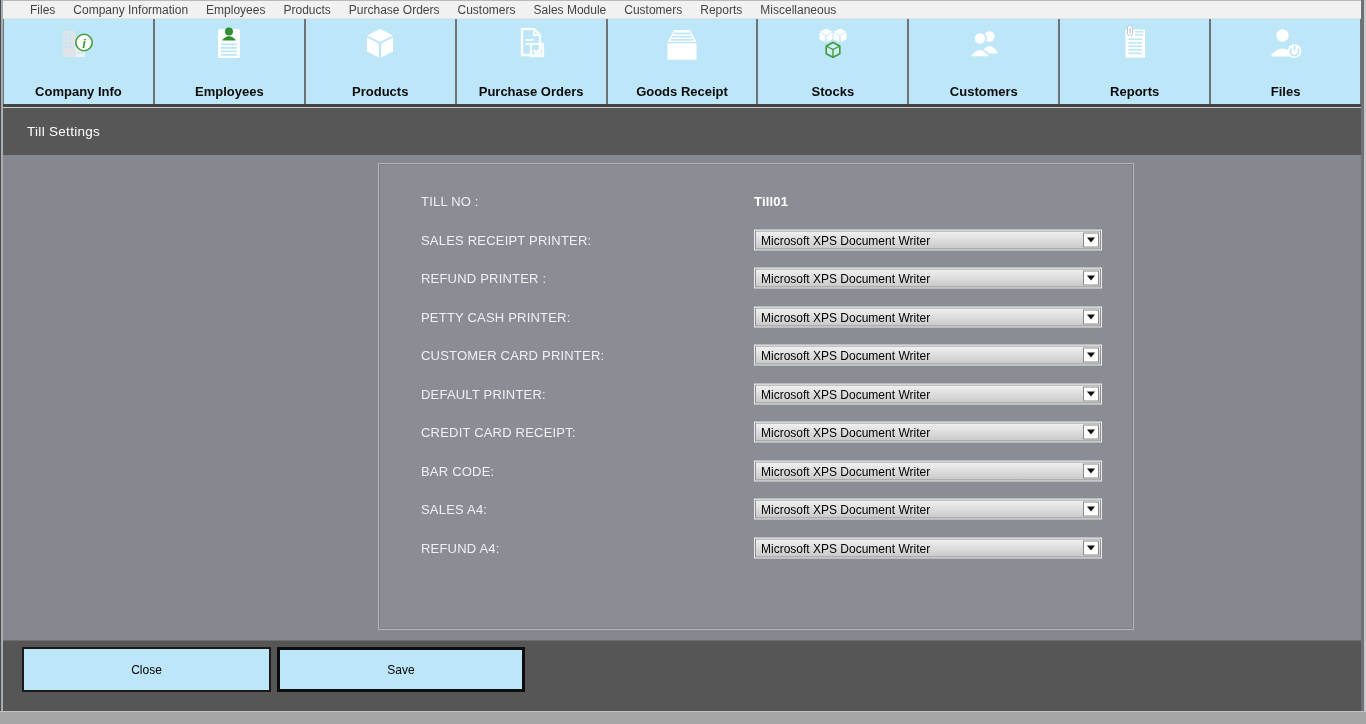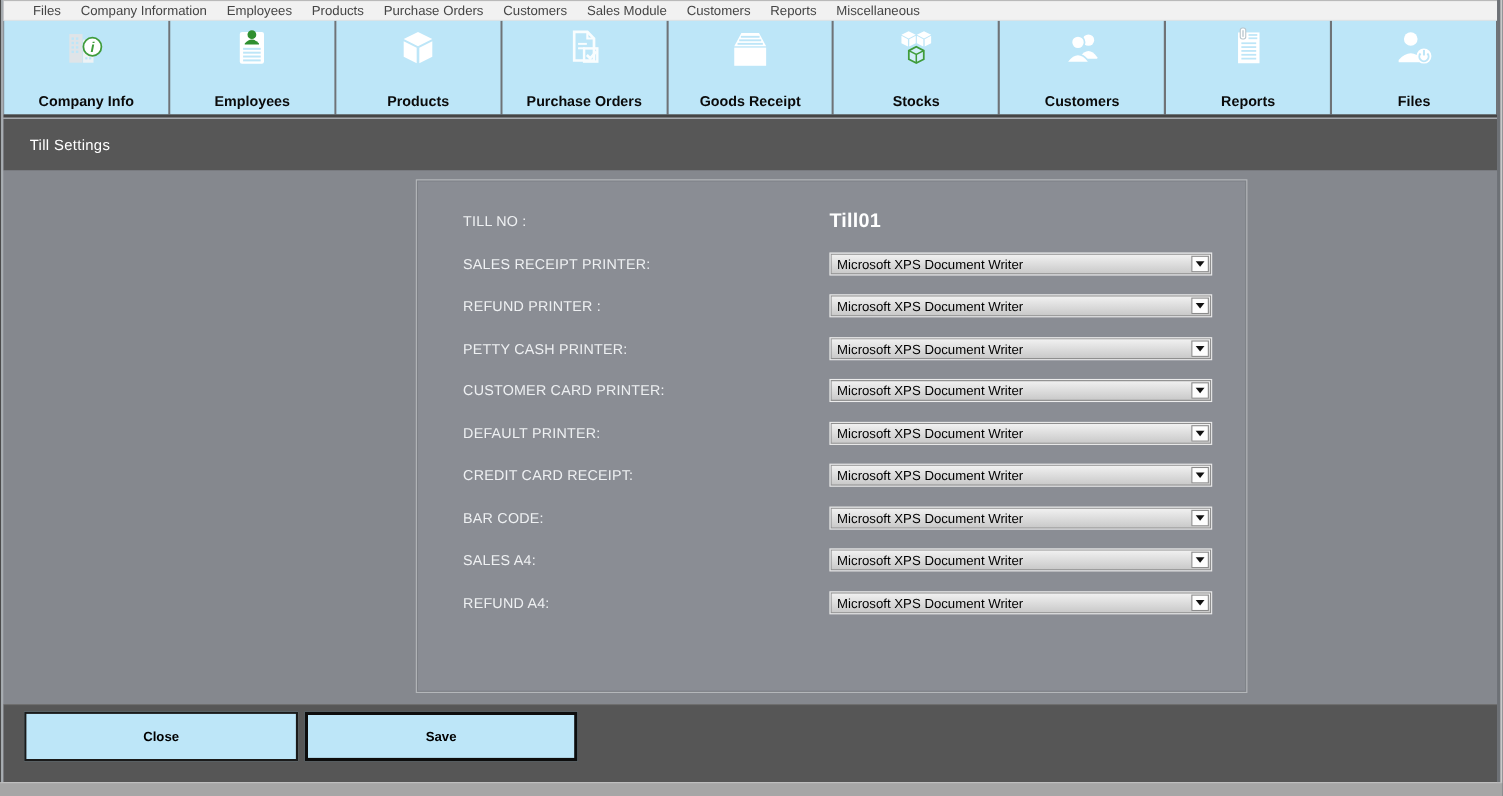--- a/index.html
+++ b/index.html
@@ -35,38 +35,38 @@
   #page-title{color:#ffffff;font-size:13.5px;font-weight:normal;letter-spacing:.3px;}
 
   
   #main{position:absolute;left:3px;right:5px;top:155px;height:485px;background:#85888E;}
   #panel{position:absolute;left:375px;top:8px;width:756px;height:467px;background:#8A8D94;
     border:1px solid #b4b7ba;box-shadow:inset 0 0 0 1px #7d8086;padding-top:18px;}
   .row{position:relative;height:38.5px;}
   .lbl{position:absolute;left:42px;top:50%;transform:translateY(-50%);
     font-size:13px;color:#eef0f2;letter-spacing:.2px;white-space:nowrap;}
   .ctl{position:absolute;left:375px;top:50%;transform:translateY(-50%);}
-  .static-val{font-size:18px;font-weight:bold;color:#ffffff;letter-spacing:.2px;}
+  .static-val{font-size:13px;font-weight:bold;color:#ffffff;letter-spacing:.2px;}
 
   .combo{position:relative;width:348px;height:21px;background:linear-gradient(#f3f3f3,#c7c7c7);
     border:1px solid #ececec;box-shadow:inset 0 0 0 1px #8f8f8f;cursor:default;}
   .combo-text{position:absolute;left:6px;top:3px;font-size:12px;color:#000;white-space:nowrap;}
   .combo-btn{position:absolute;right:2px;top:2px;width:16px;height:15px;background:#fdfdfd;
     border:1px solid #8a8a8a;display:flex;align-items:center;justify-content:center;cursor:pointer;}
   .arrow-down{width:0;height:0;border-left:4px solid transparent;border-right:4px solid transparent;
     border-top:5px solid #111;}
 
   .limit-input{width:134px;height:19px;background:#EAF7FD;border:1px solid;
     border-color:#5a5a5a #f2f2f2 #f2f2f2 #5a5a5a;font-size:12px;color:#000;padding:0 3px;outline:none;}
   .checkbox{display:block;width:13px;height:13px;background:#ffffff;border:1px solid #9a9a9a;cursor:pointer;}
 
   
   #footer{position:absolute;left:3px;right:5px;top:640px;height:71px;background:#565656;border-top:1px solid #6e6e6e;}
   .footer-btn{position:absolute;top:6px;height:45px;background:#bde6f8;color:#000;
-    font-size:12px;font-weight:bold;display:flex;align-items:center;justify-content:center;cursor:pointer;}
+    font-size:12px;font-weight:normal;display:flex;align-items:center;justify-content:center;cursor:pointer;}
   #close-btn{left:19px;width:249px;border:2px solid #1a1a1a;}
   #save-btn{left:274px;width:248px;border:3px solid #0d0d0d;}
   #bottom-strip{position:absolute;left:0;right:0;bottom:0;height:13px;background:#a6a6a6;border-top:1px solid #c2c2c2;}
 </style>
 </head>
 <body>
 
 <div id="window">
 
   <div id="menubar">

